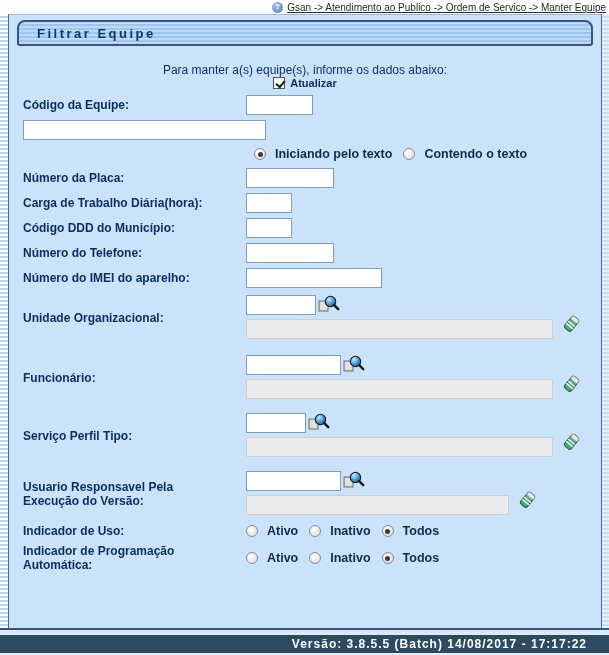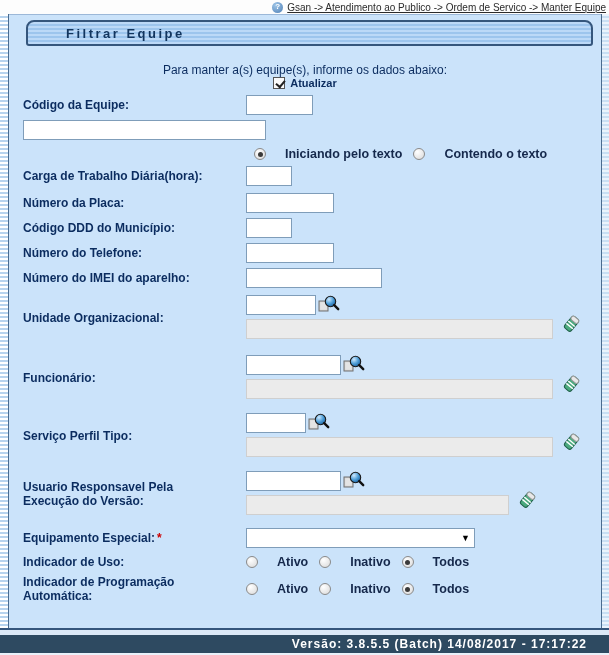--- a/index.html
+++ b/index.html
@@ -42,26 +42,26 @@
   }
   .stripe-right {
     width: 8px; flex: none;
     background: repeating-linear-gradient(to bottom, #eaf3fc 0 2px, #c9dff4 2px 4px);
     border-left: 1px solid #4a6b8e;
   }
   .content { flex: 1; background: #cbe3fa; border-top: 1px solid #9cb8d8; overflow: hidden; }
 
   
   .titlebar {
-    margin: 5px 8px 0 17px; height: 26px;
+    margin: 5px 8px 0 8px; height: 26px;
     border: 2px solid #35567c;
     border-radius: 8px 8px 3px 3px;
     background: repeating-linear-gradient(to bottom, #bcd9f7 0 2px, #9dc5ed 2px 4px);
     display: flex; align-items: center;
-    padding-left: 38px;
+    padding-left: 18px;
   }
   .titlebar span {
     font-size: 13px; font-weight: bold; letter-spacing: 2.5px; color: #12355e;
   }
 
   
   .form { padding-left: 14px; padding-right: 10px; }
   .row { display: flex; align-items: center; }
   .lbl {
     width: 223px; flex: none;
@@ -95,21 +95,21 @@
   .w46 { width: 46px; } .w60 { width: 60px; } .w67 { width: 67px; }
   .w70 { width: 70px; } .w88 { width: 88px; } .w95 { width: 95px; }
   .w136 { width: 136px; } .w243 { width: 243px; }
   .w263 { width: 263px; } .w307 { width: 307px; }
 
   .mt5 { margin-top: 5px; } .mt6 { margin-top: 6px; } .mt7 { margin-top: 7px; }
   .mt11 { margin-top: 11px; } .mt13 { margin-top: 13px; }
 
   
   .radio-group { display: flex; align-items: center; gap: 11px; }
-  .radio-opt { display: flex; align-items: center; gap: 19px; cursor: pointer; }
+  .radio-opt { display: flex; align-items: center; gap: 9px; cursor: pointer; }
   .radio-opt .opt-label { font-size: 12.5px; font-weight: bold; color: #15284b; }
   .radio {
     width: 12px; height: 12px; flex: none; border-radius: 50%;
     border: 1px solid #8a8a8a;
     background: radial-gradient(circle at 35% 30%, #ffffff, #d8d8d8);
     position: relative; cursor: pointer;
   }
   .radio.checked::after {
     content: ""; position: absolute; left: 2.5px; top: 2.5px;
     width: 5px; height: 5px; border-radius: 50%; background: #3a3a3a;
@@ -208,28 +208,28 @@
               <span class="radio checked"></span>
               <span class="opt-label">Iniciando pelo texto</span>
             </span>
             <span class="radio-opt">
               <span class="radio"></span>
               <span class="opt-label">Contendo o texto</span>
             </span>
           </div>
         </div>
 
+        <div class="row mt7">
+          <span class="lbl">Número da Placa:</span>
+          <input class="txt w88" value="" style="">
+        </div>
+
         <div class="row mt5">
           <span class="lbl">Carga de Trabalho Diária(hora):</span>
           <input class="txt w46" value="" style="">
-        </div>
-
-        <div class="row mt7">
-          <span class="lbl">Número da Placa:</span>
-          <input class="txt w88" value="" style="">
         </div>
 
         <div class="row mt5">
           <span class="lbl">Código DDD do Município:</span>
           <input class="txt w46" value="" style="">
         </div>
 
         <div class="row mt5">
           <span class="lbl">Número do Telefone:</span>
           <input class="txt w88" value="" style="">
@@ -353,27 +353,20 @@
                     <rect x="6" y="3" width="8.5" height="4.5" rx="2" fill="#e8e8e8" stroke="#9a9a9a"></rect>
                     <line x1="6" y1="10.5" x2="14.5" y2="10.5" stroke="#ffffff" stroke-width="1.4"></line>
                     <line x1="6" y1="13.5" x2="14.5" y2="13.5" stroke="#ffffff" stroke-width="1.4"></line>
                   </g>
                 </svg>
               </span>
             </div>
           </div>
         </div>
 
-        <div class="row mt11">
-          <span class="lbl"><span>Equipamento Especial:</span><span class="req">*</span></span>
-          <div class="select">
-            <span class="sel-value"></span>
-            <span class="arrow">▼</span>
-          </div>
-        </div>
 
         <div class="row mt7">
           <span class="lbl">Indicador de Uso:</span>
           <div class="radio-group">
             <span class="radio-opt">
               <span class="radio"></span>
               <span class="opt-label">Ativo</span>
             </span>
             <span class="radio-opt">
               <span class="radio"></span>

